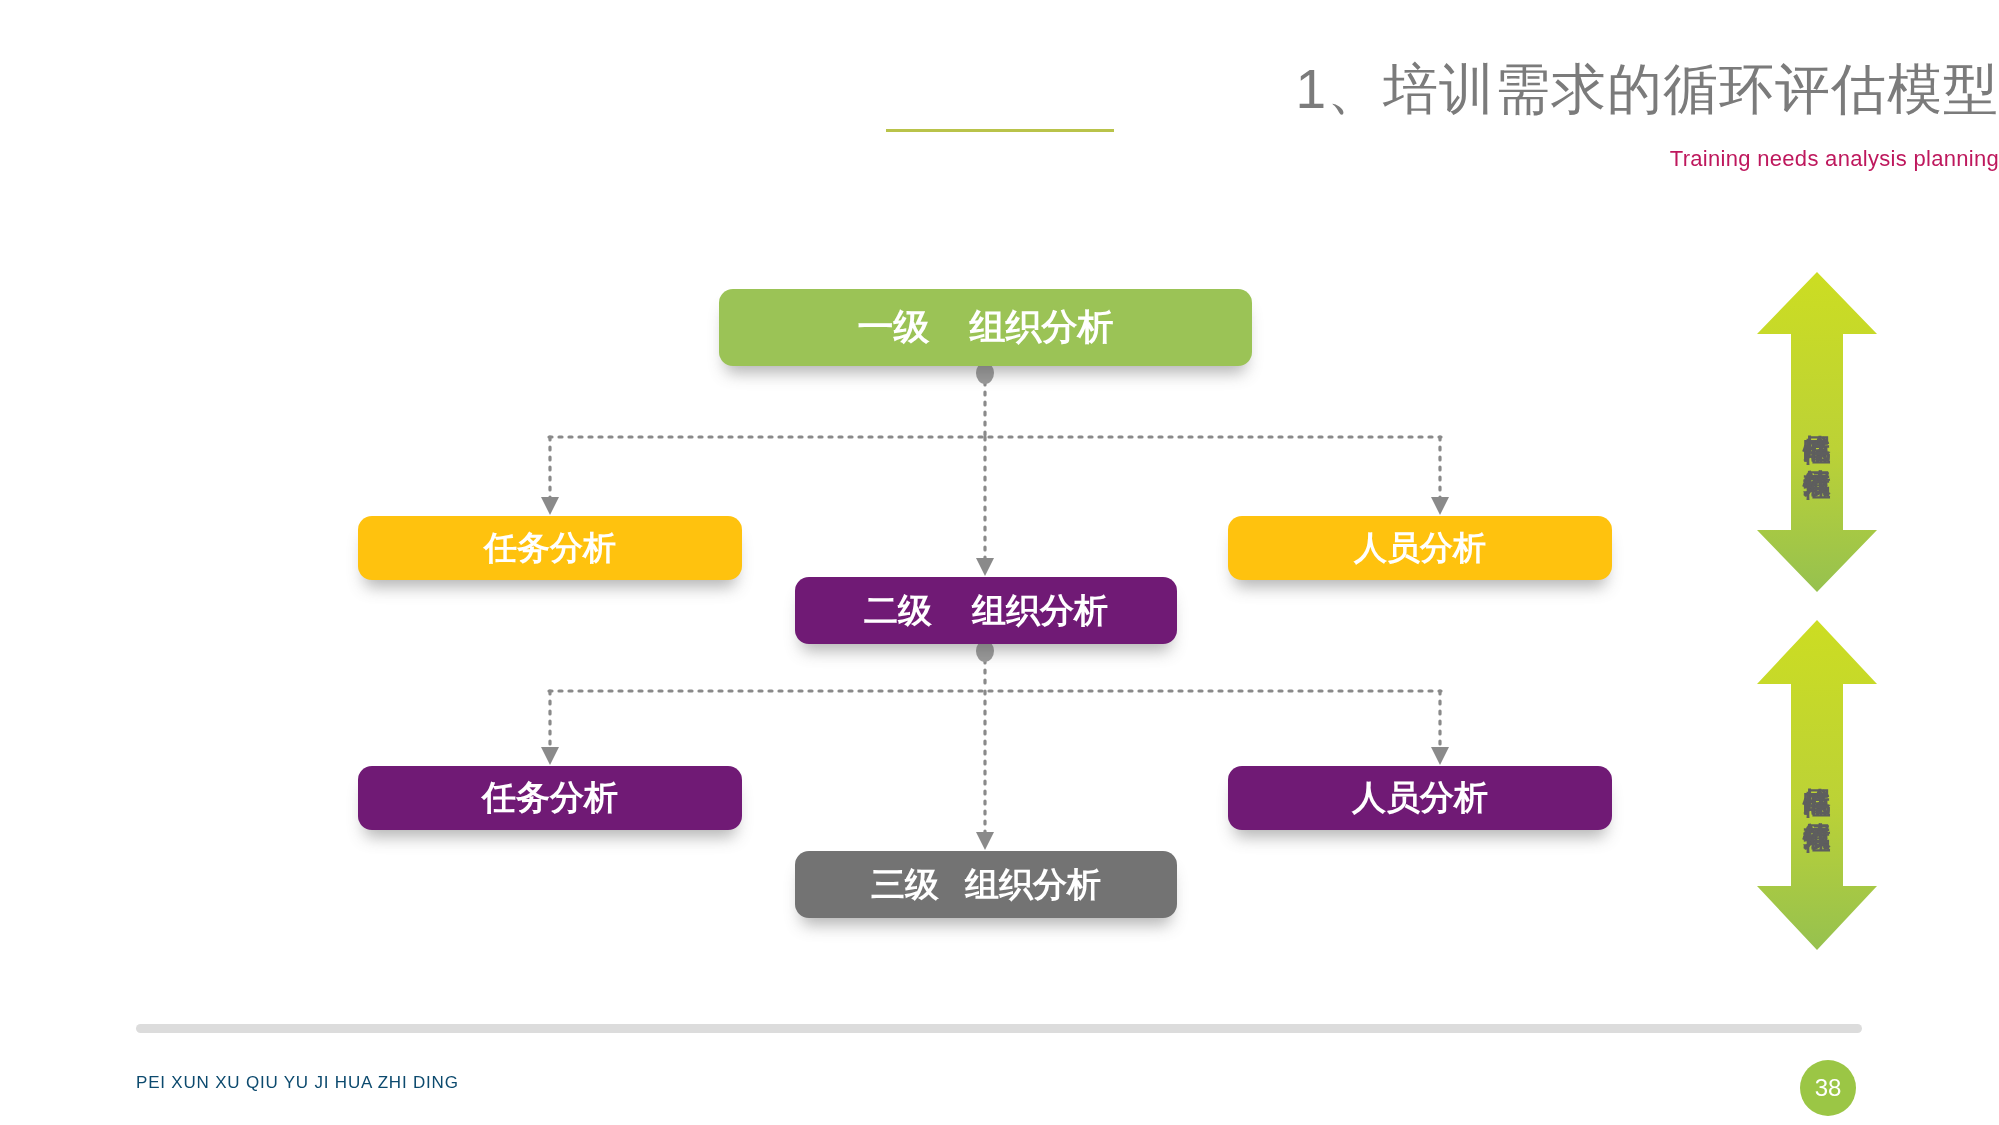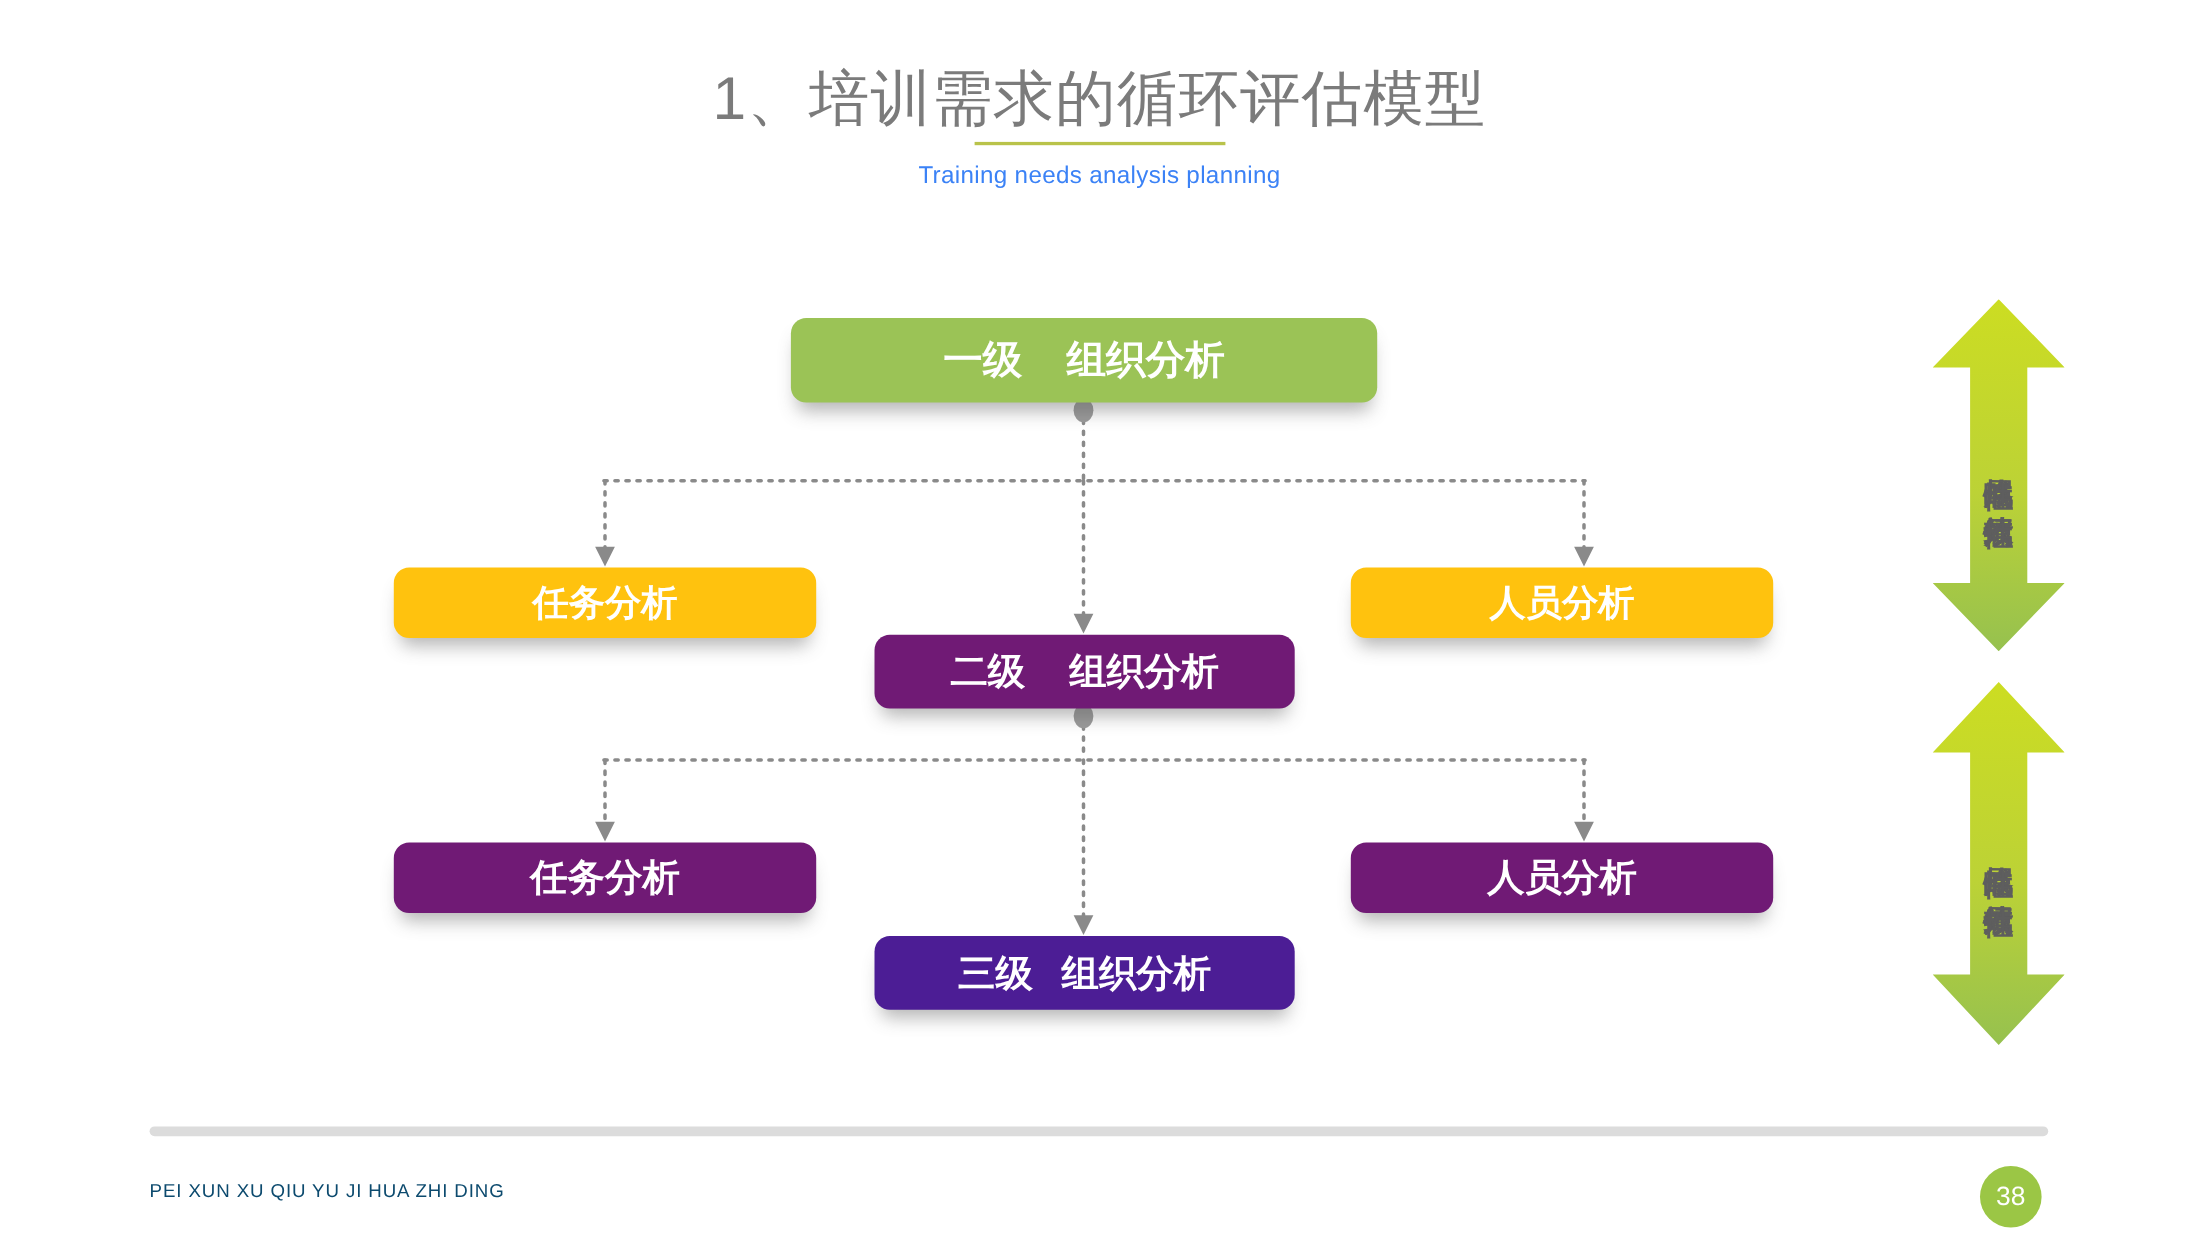--- a/index.html
+++ b/index.html
@@ -18,40 +18,40 @@
     background: #ffffff;
     overflow: hidden;
   }
 
   
   #header {
     position: absolute;
     left: 0;
     top: 56px;
     width: 1999px;
-    text-align: center;
+    text-align: right;
   }
   #title {
     font-size: 55px;
     line-height: 66px;
     color: #7b7b7b;
     font-weight: 400;
     letter-spacing: 1px;
     white-space: nowrap;
   }
   #title-rule {
     width: 228px;
     height: 3px;
     background: #b9c34a;
     margin: 7px auto 0 auto;
   }
   #subtitle {
     margin-top: 14px;
     font-size: 22px;
-    color: #3b82f6;
+    color: #be185d;
     letter-spacing: .3px;
   }
 
   
   #diagram {
     position: absolute;
     left: 0;
     top: 0;
     width: 1999px;
     height: 1125px;
@@ -92,21 +92,21 @@
   }
   .node-blue {
     background: #701a75;
     font-size: 34px;
   }
   .node-yellow {
     background: #ffc20e;
     font-size: 33px;
   }
   .node-dark {
-    background: #4c1d95;
+    background: #737373;
     font-size: 34px;
   }
 
   
   #node-l1   { left: 719px;  top: 289px; width: 533px; height: 77px; }
   #node-l2   { left: 795px;  top: 577px; width: 382px; height: 67px; }
   #node-l3   { left: 795px;  top: 851px; width: 382px; height: 67px; }
   #node-task1 { left: 358px; top: 516px; width: 384px; height: 64px; }
   #node-ppl1  { left: 1228px; top: 516px; width: 384px; height: 64px; }
   #node-task2 { left: 358px; top: 766px; width: 384px; height: 64px; }

